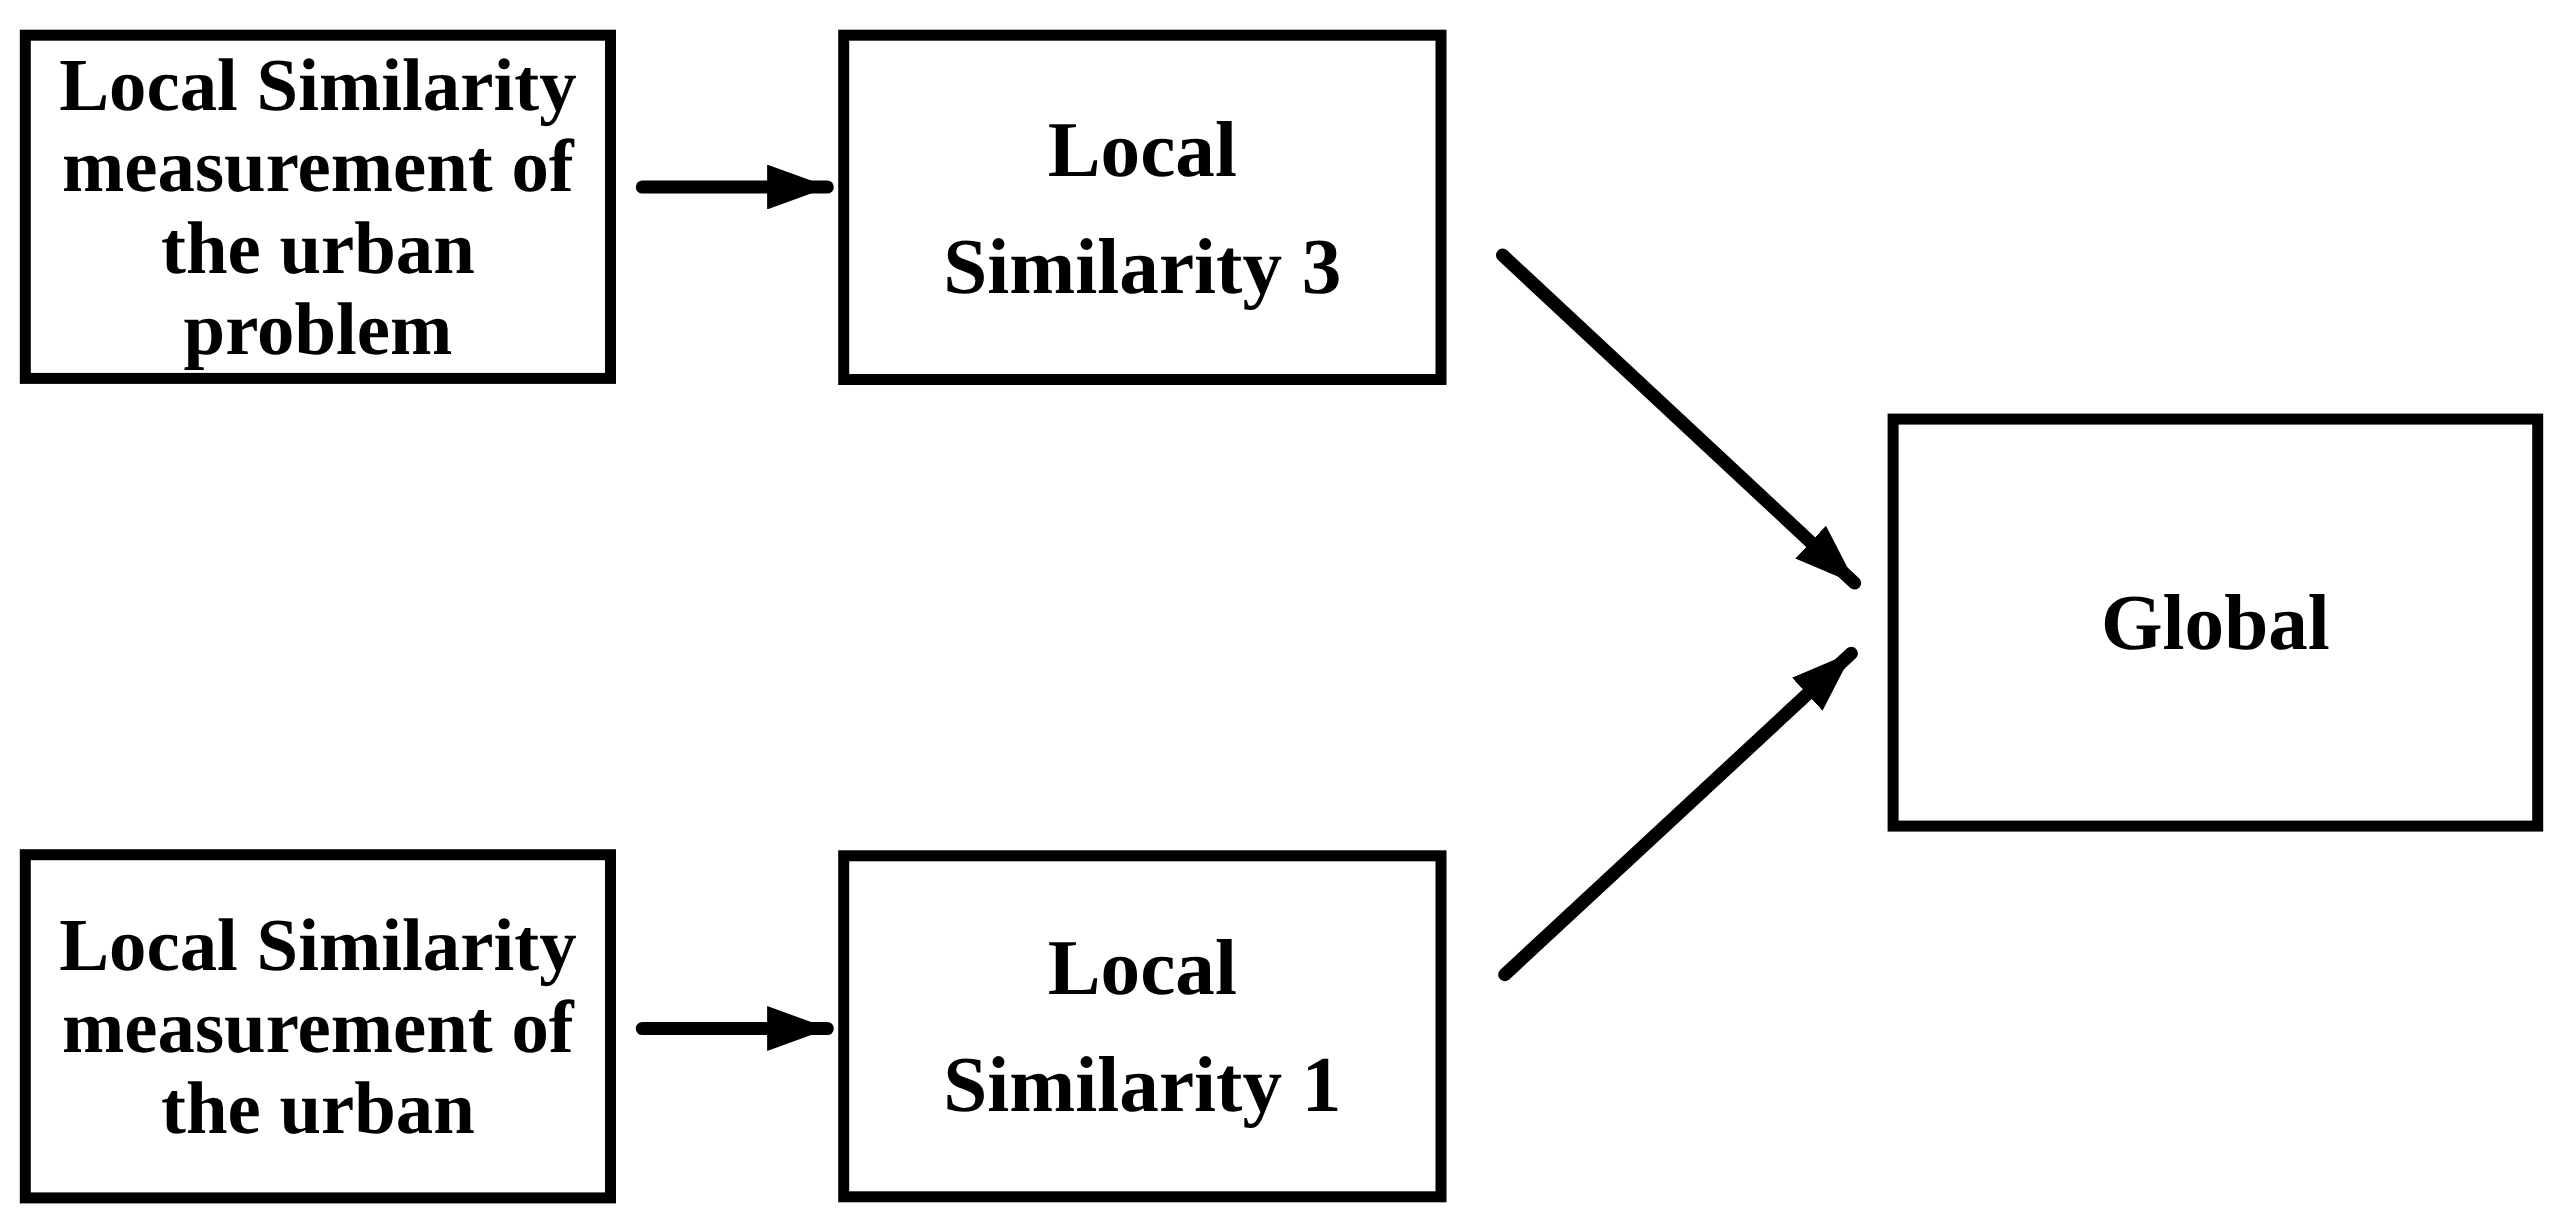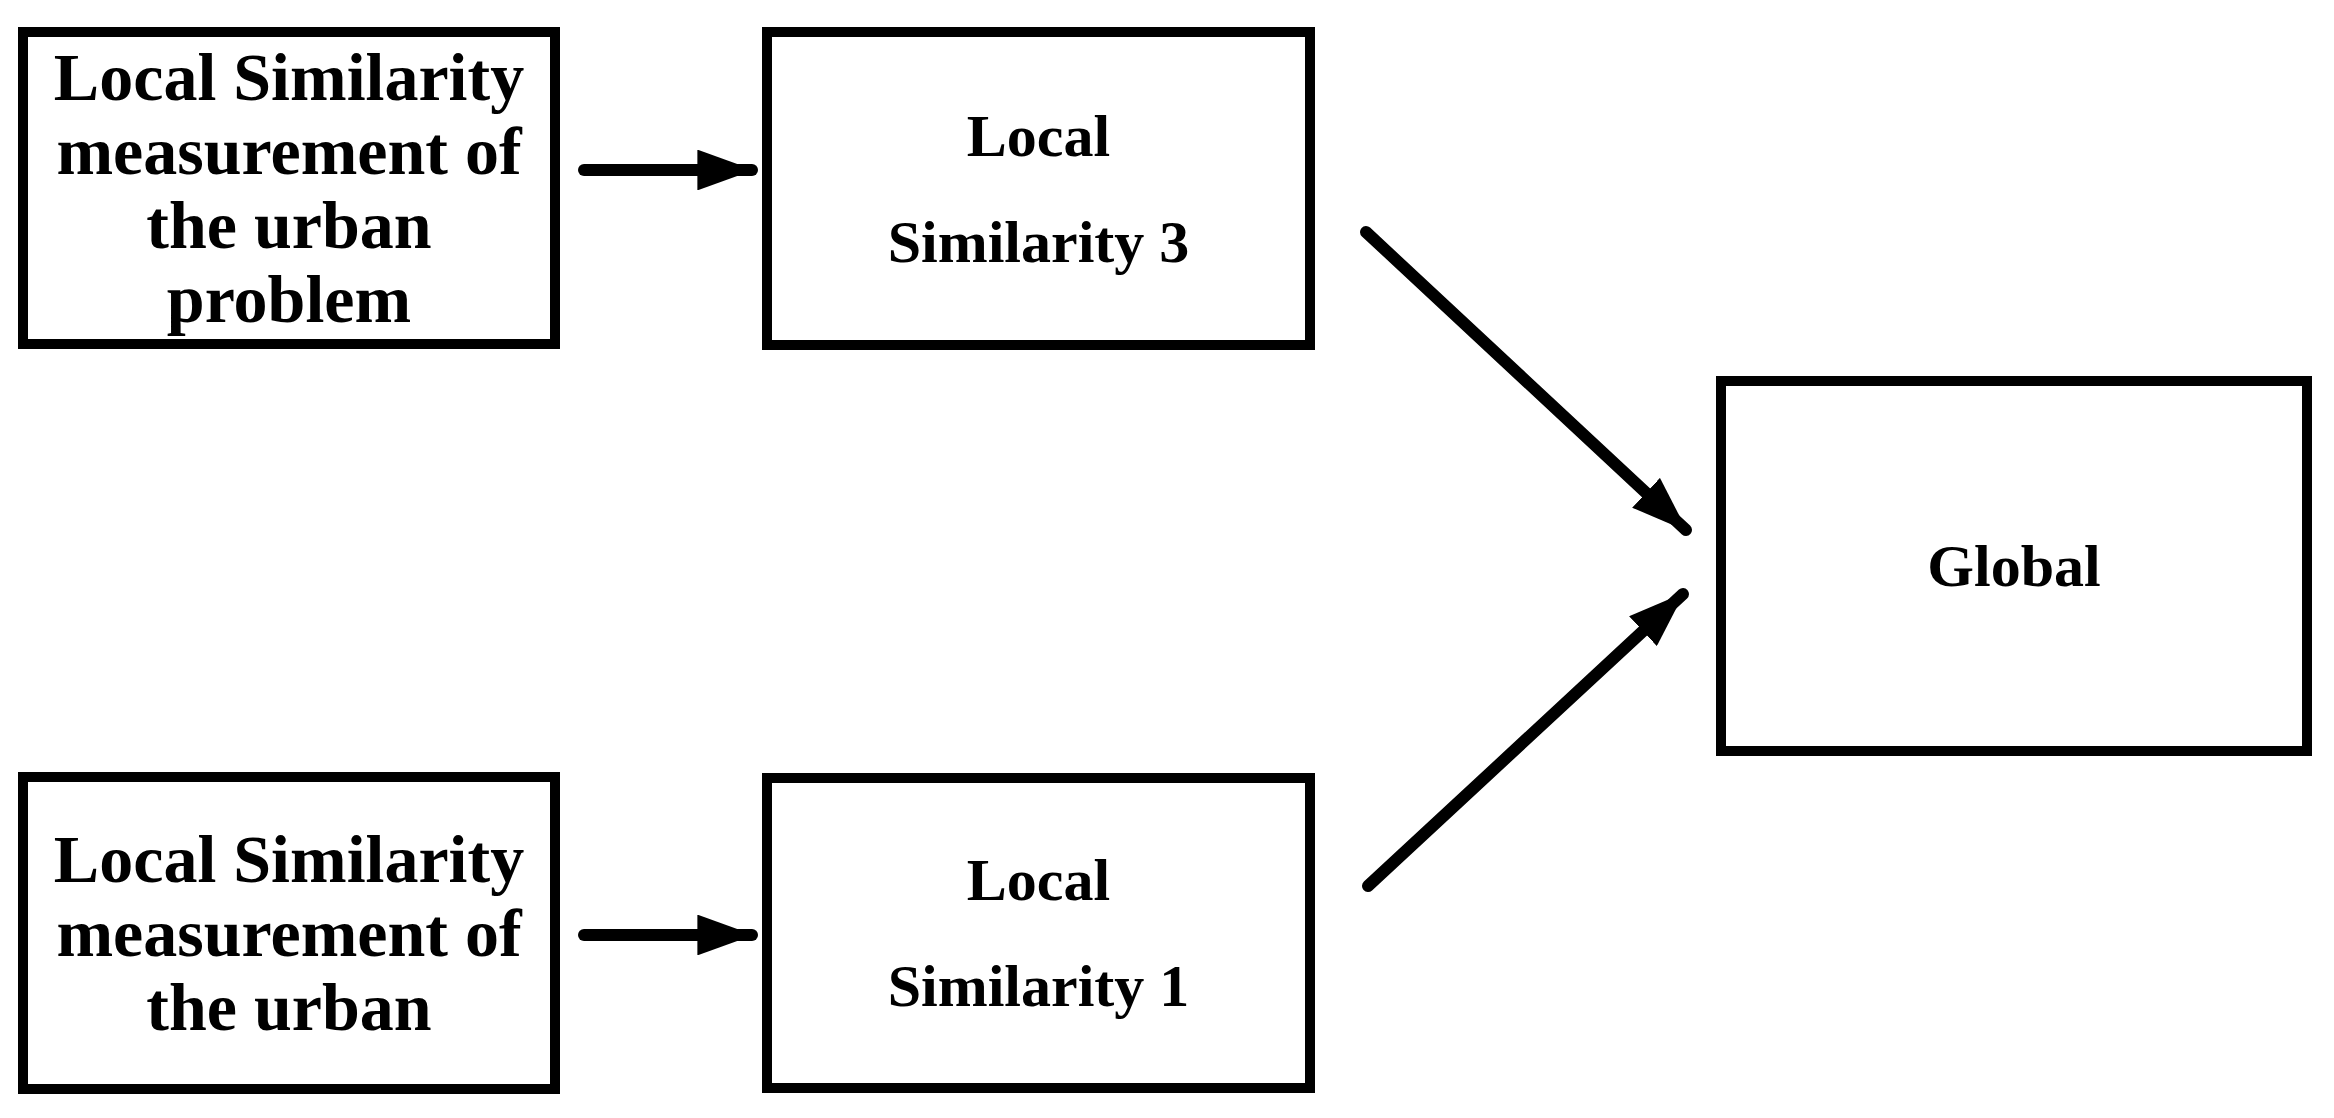--- a/index.html
+++ b/index.html
@@ -24,21 +24,21 @@
     border: 10px solid #000000;
     display: flex;
     flex-direction: column;
     align-items: center;
     justify-content: center;
     text-align: center;
     white-space: nowrap;
   }
   .box .line { display: block; }
   .small-text { font-size: 68px; line-height: 74px; }
-  .large-text { font-size: 60px; line-height: 106px; text-align: center; }
+  .large-text { font-size: 72px; line-height: 106px; text-align: center; }
 
   .box-measure-features        { left: 18px;   top: 27px;  width: 542px; height: 322px; }
   .box-measure-problem-causes  { left: 18px;   top: 772px; width: 542px; height: 322px; }
   .box-local-similarity-1      { left: 762px;  top: 27px;  width: 553px; height: 323px; }
   .box-local-similarity-2      { left: 762px;  top: 773px; width: 553px; height: 320px; }
   .box-global-similarity       { left: 1716px; top: 376px; width: 596px; height: 380px; }
 
   svg.arrow-layer {
     position: absolute;
     left: 0; top: 0;

